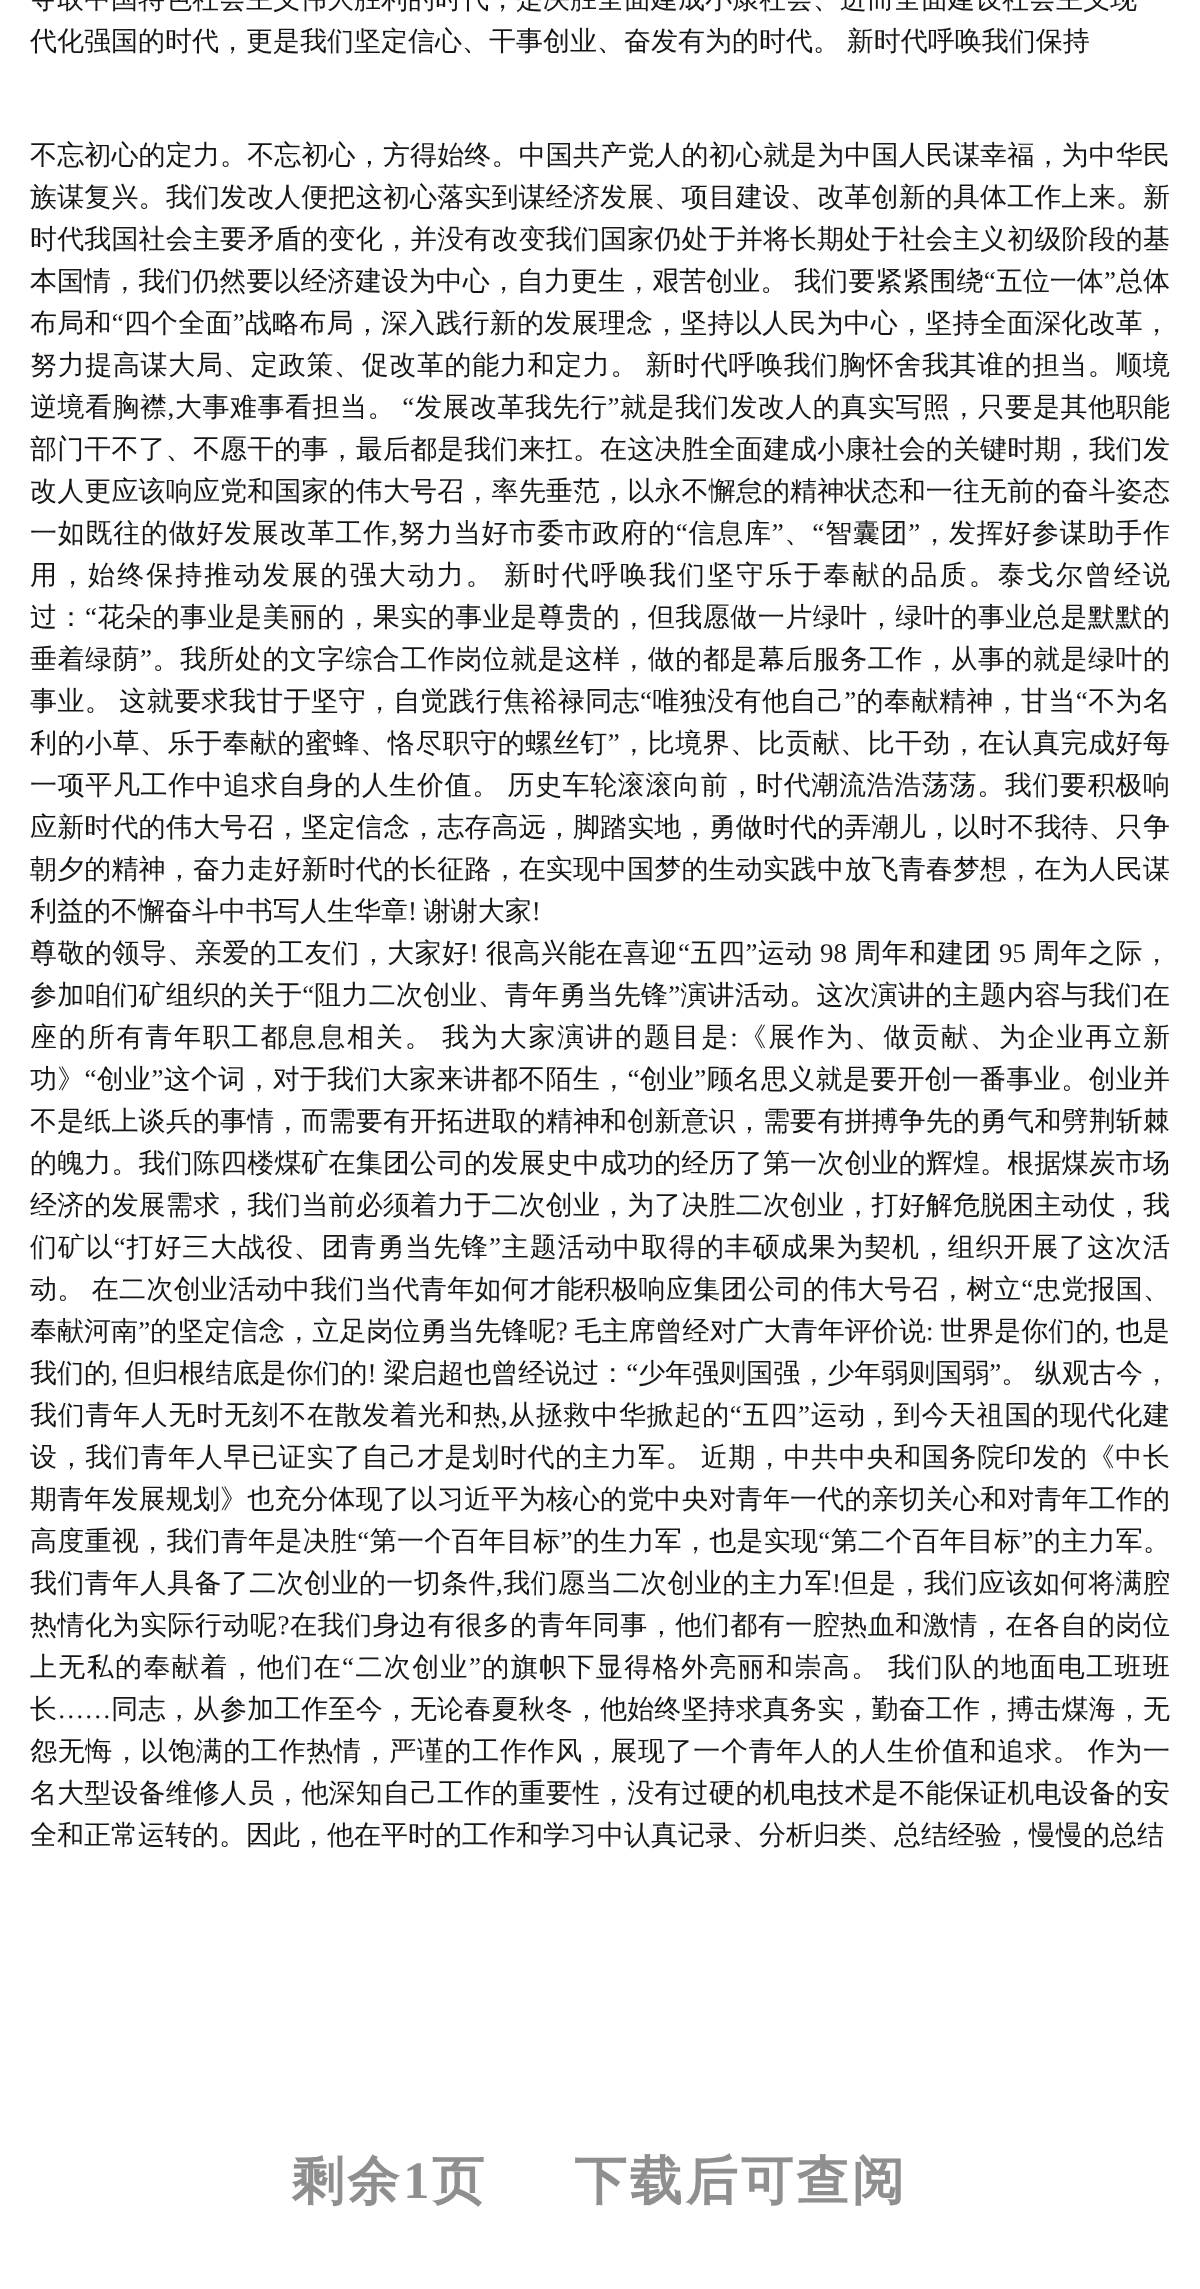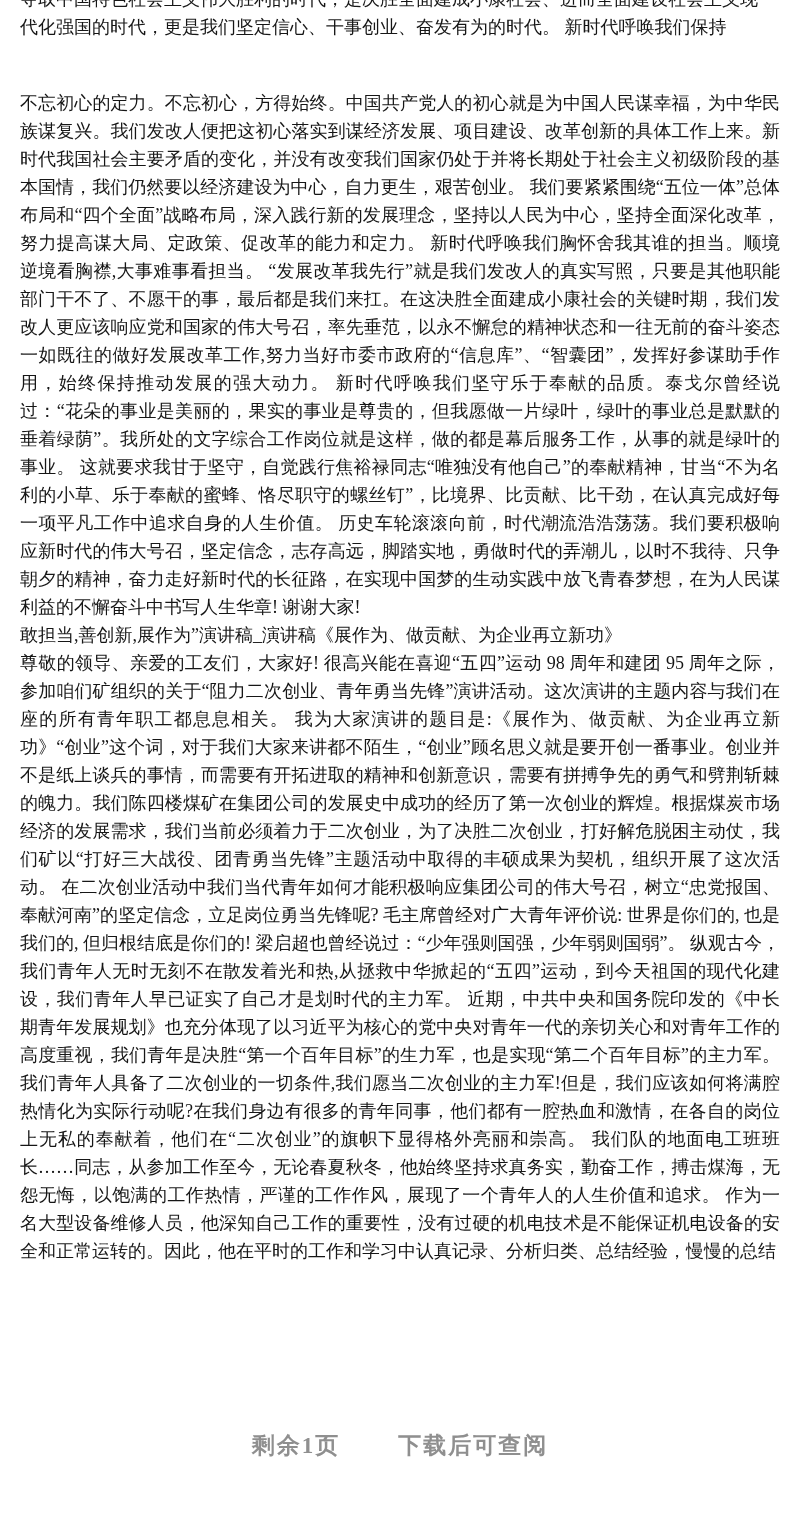--- a/index.html
+++ b/index.html
@@ -39,38 +39,37 @@
     font-family: Liberation Serif, serif;
   }
   .footer {
     position: absolute;
     left: 0;
     right: 0;
     top: 1430px;
     text-align: center;
     color: #8f8f8f;
     font-weight: bold;
-    font-size: 23px;
+    font-size: 35px;
     letter-spacing: 2px;
   }
   .footer-gap {
     display: inline-block;
     width: 58px;
   }
 </style>
 </head>
 <body>
 
 <div class="page">
   <div class="content">
     <div class="opening">
       <div class="line">夺取中国特色社会主义伟大胜利的时代，是决胜全面建成小康社会、进而全面建设社会主义现</div>
       <div class="line">代化强国的时代，更是我们坚定信心、干事创业、奋发有为的时代。 新时代呼唤我们保持</div>
     </div>
     <div class="gap"></div>
     <p class="para">不忘初心的定力。不忘初心，方得始终。中国共产党人的初心就是为中国人民谋幸福，为中华民族谋复兴。我们发改人便把这初心落实到谋经济发展、项目建设、改革创新的具体工作上来。新时代我国社会主要矛盾的变化，并没有改变我们国家仍处于并将长期处于社会主义初级阶段的基本国情，我们仍然要以经济建设为中心，自力更生，艰苦创业。 我们要紧紧围绕“五位一体”总体布局和“四个全面”战略布局，深入践行新的发展理念，坚持以人民为中心，坚持全面深化改革，努力提高谋大局、定政策、促改革的能力和定力。 新时代呼唤我们胸怀舍我其谁的担当。顺境逆境看胸襟,大事难事看担当。 “发展改革我先行”就是我们发改人的真实写照，只要是其他职能部门干不了、不愿干的事，最后都是我们来扛。在这决胜全面建成小康社会的关键时期，我们发改人更应该响应党和国家的伟大号召，率先垂范，以永不懈怠的精神状态和一往无前的奋斗姿态一如既往的做好发展改革工作,努力当好市委市政府的“信息库”、“智囊团”，发挥好参谋助手作用，始终保持推动发展的强大动力。 新时代呼唤我们坚守乐于奉献的品质。泰戈尔曾经说过：“花朵的事业是美丽的，果实的事业是尊贵的，但我愿做一片绿叶，绿叶的事业总是默默的垂着绿荫”。我所处的文字综合工作岗位就是这样，做的都是幕后服务工作，从事的就是绿叶的事业。 这就要求我甘于坚守，自觉践行焦裕禄同志“唯独没有他自己”的奉献精神，甘当“不为名利的小草、乐于奉献的蜜蜂、恪尽职守的螺丝钉”，比境界、比贡献、比干劲，在认真完成好每一项平凡工作中追求自身的人生价值。 历史车轮滚滚向前，时代潮流浩浩荡荡。我们要积极响应新时代的伟大号召，坚定信念，志存高远，脚踏实地，勇做时代的弄潮儿，以时不我待、只争朝夕的精神，奋力走好新时代的长征路，在实现中国梦的生动实践中放飞青春梦想，在为人民谋利益的不懈奋斗中书写人生华章! 谢谢大家!</p>
-    <p class="para">敢担当,善创新,展作为”演讲稿_演讲稿《展作为、做贡献、为企业再立新功》</p>
     <p class="para">尊敬的领导、亲爱的工友们，大家好! 很高兴能在喜迎“五四”运动 98 周年和建团 95 周年之际，参加咱们矿组织的关于“阻力二次创业、青年勇当先锋”演讲活动。这次演讲的主题内容与我们在座的所有青年职工都息息相关。 我为大家演讲的题目是:《展作为、做贡献、为企业再立新功》“创业”这个词，对于我们大家来讲都不陌生，“创业”顾名思义就是要开创一番事业。创业并不是纸上谈兵的事情，而需要有开拓进取的精神和创新意识，需要有拼搏争先的勇气和劈荆斩棘的魄力。我们陈四楼煤矿在集团公司的发展史中成功的经历了第一次创业的辉煌。根据煤炭市场经济的发展需求，我们当前必须着力于二次创业，为了决胜二次创业，打好解危脱困主动仗，我们矿以“打好三大战役、团青勇当先锋”主题活动中取得的丰硕成果为契机，组织开展了这次活动。 在二次创业活动中我们当代青年如何才能积极响应集团公司的伟大号召，树立“忠党报国、奉献河南”的坚定信念，立足岗位勇当先锋呢? 毛主席曾经对广大青年评价说: 世界是你们的, 也是我们的, 但归根结底是你们的! 梁启超也曾经说过：“少年强则国强，少年弱则国弱”。 纵观古今，我们青年人无时无刻不在散发着光和热,从拯救中华掀起的“五四”运动，到今天祖国的现代化建设，我们青年人早已证实了自己才是划时代的主力军。 近期，中共中央和国务院印发的《中长期青年发展规划》也充分体现了以习近平为核心的党中央对青年一代的亲切关心和对青年工作的高度重视，我们青年是决胜“第一个百年目标”的生力军，也是实现“第二个百年目标”的主力军。我们青年人具备了二次创业的一切条件,我们愿当二次创业的主力军!但是，我们应该如何将满腔热情化为实际行动呢?在我们身边有很多的青年同事，他们都有一腔热血和激情，在各自的岗位上无私的奉献着，他们在“二次创业”的旗帜下显得格外亮丽和崇高。 我们队的地面电工班班长……同志，从参加工作至今，无论春夏秋冬，他始终坚持求真务实，勤奋工作，搏击煤海，无怨无悔，以饱满的工作热情，严谨的工作作风，展现了一个青年人的人生价值和追求。 作为一名大型设备维修人员，他深知自己工作的重要性，没有过硬的机电技术是不能保证机电设备的安全和正常运转的。因此，他在平时的工作和学习中认真记录、分析归类、总结经验，慢慢的总结</p>
   </div>
   <div class="footer">
     <span>剩余1页</span><span class="footer-gap"></span><span>下载后可查阅</span>
   </div>
 </div>
 
 </body></html>

